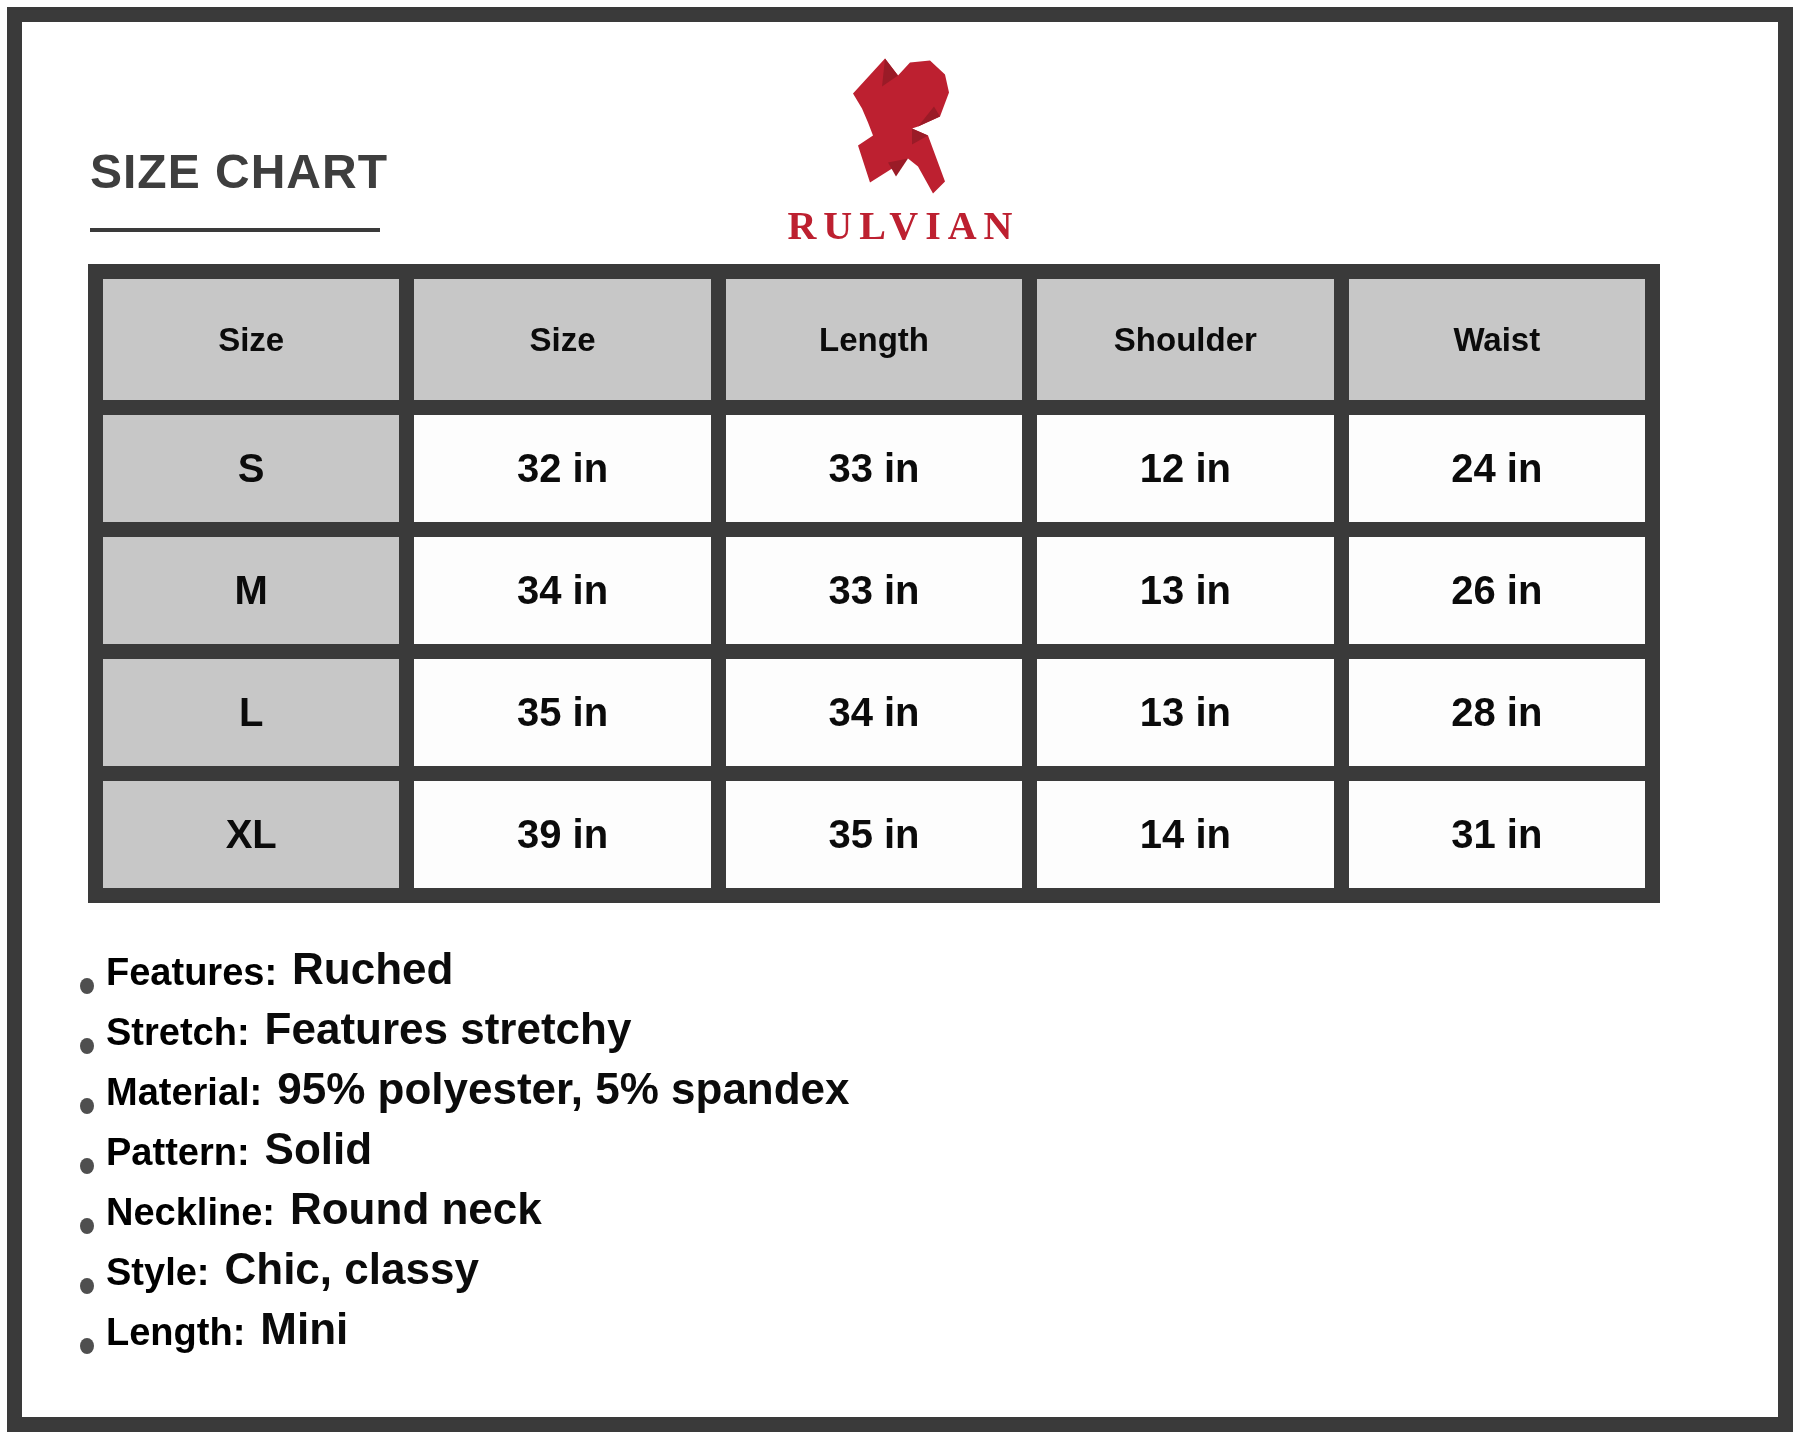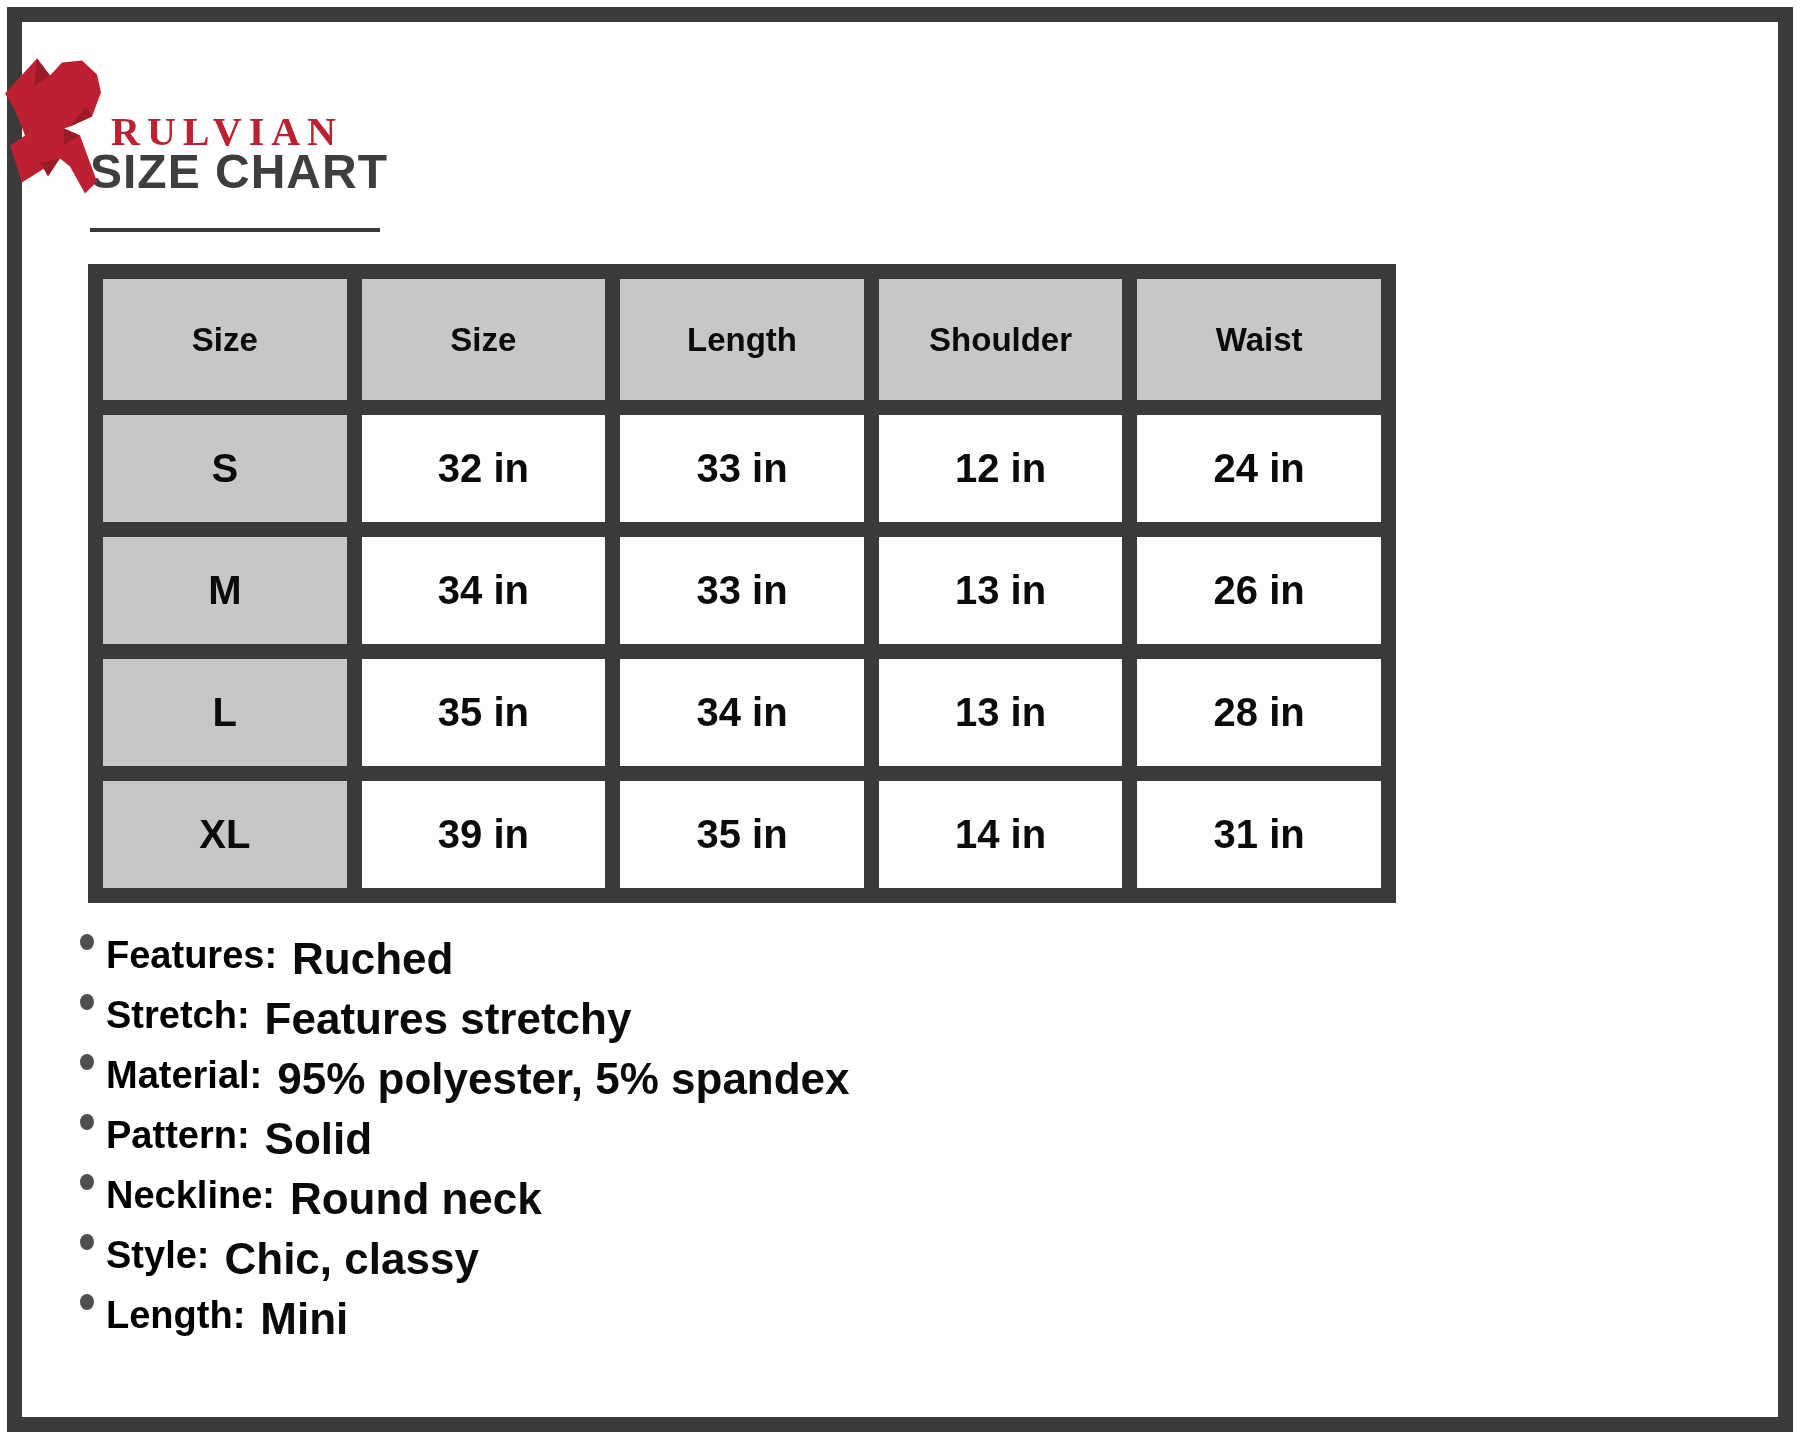--- a/index.html
+++ b/index.html
@@ -16,50 +16,50 @@
     position:absolute; left:90px; top:148px; margin:0;
     font-size:48px; font-weight:700; color:#3e3e3e;
     letter-spacing:1px; line-height:1;text-align:center;
   }
   .title-underline {
     position:absolute; left:90px; top:228px; width:290px; height:4px;
     background:#3a3a3a;
   }
   .logo {
     position:absolute; left:0; right:0; top:58px;
-    display:flex; flex-direction:row; align-items:center;
+    display:flex; flex-direction:column; align-items:center;
   }
   .logo svg { width:104px; height:138px; display:block; }
   .logo-text {
     margin-top:10px; padding-left:7px;
     font-family:"Liberation Serif", serif; font-weight:700;
     font-size:40px; letter-spacing:7px; color:#bd2030; line-height:1;
   }
   table.size-table {
     position:absolute; left:88px; top:264px;
-    width:1308px; table-layout:fixed;
+    width:1572px; table-layout:fixed;
     border-collapse:separate; border-spacing:15px;
     background:#3a3a3a;
   }
   .size-table th {
     height:119px; background:#c7c7c7;
     font-size:33px; font-weight:700; color:#0b0b0b;
     text-align:center; vertical-align:middle;
   }
   .size-table td {
     height:105px; text-align:center; vertical-align:middle;
     font-size:40px; font-weight:700; color:#0b0b0b;
   }
   .size-table td.size-cell  { background:#c7c7c7; }
   .size-table td.value-cell { background:#fdfdfd; }
   ul.details {
     position:absolute; left:80px; top:934px;
     list-style:none; margin:0; padding:0;
   }
-  ul.details li { display:flex; align-items:flex-start; height:60px; }
+  ul.details li { display:flex; align-items:flex-end; height:60px; }
   .bullet {
     width:14px; height:16px; border-radius:50%;
     background:#4f4f4f; margin-right:12px; flex:0 0 auto;
   }
   .detail-label { font-size:38px; font-weight:700; color:#000000; white-space:pre; }
   .detail-value { font-size:44px; font-weight:700; color:#0b0b0b; margin-left:15px; white-space:pre; }
 </style>
 </head>
 <body>
 

